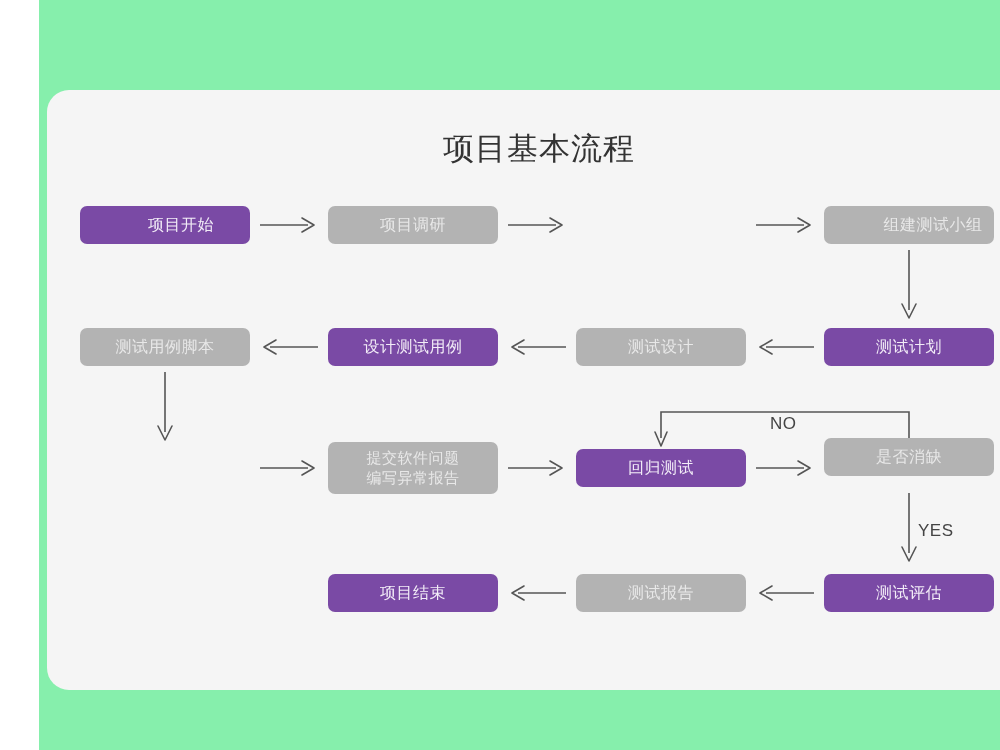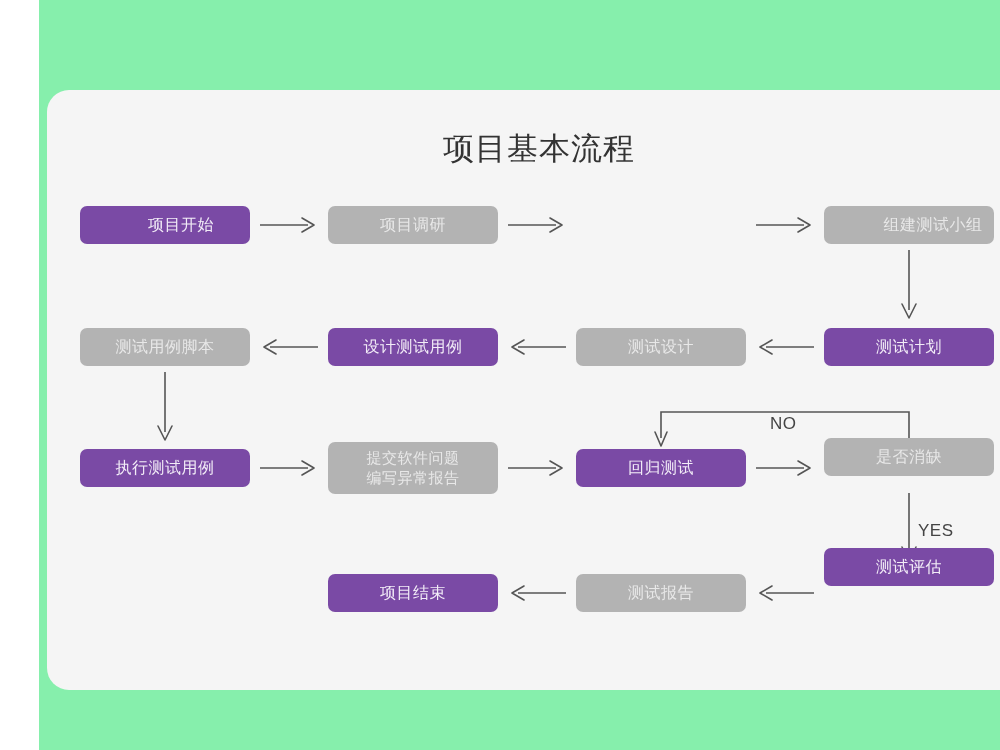--- a/index.html
+++ b/index.html
@@ -165,21 +165,20 @@
   </div>
 
   <div class="loopPath" style="left:615px; top:404px; width:260px; height:50px;">
     <svg width="260" height="50" viewBox="0 0 260 50">
       <path d="M255 46 V8 H7 V34" stroke="#555555" stroke-width="1.6" fill="none"></path>
       <path d="M1 28 L7 42 L13 28" stroke="#555555" stroke-width="1.6" fill="none" stroke-linecap="round" stroke-linejoin="round"></path>
     </svg>
   </div>
   <div class="edgeLabel" style="left:731px; top:414px;">NO</div>
 
-  <div class="node purple" style="left:41px; top:449px; width:170px; height:38px;">执行测试用例</div>
 
   <div class="hArrow" style="left:219px; top:458px; width:62px;">
     <svg width="62" height="20" viewBox="0 0 62 20">
       <path d="M2 10 H50" stroke="#555555" stroke-width="1.6" fill="none"></path>
       <path d="M44 3 L56 10 L44 17" stroke="#555555" stroke-width="1.6" fill="none" stroke-linecap="round" stroke-linejoin="round"></path>
     </svg>
   </div>
 
   <div class="node gray" style="left:289px; top:442px; width:170px; height:52px; font-size:15px;">提交软件问题
 编写异常报告</div>
@@ -221,15 +220,15 @@
 
   <div class="node gray" style="left:537px; top:574px; width:170px; height:38px;">测试报告</div>
 
   <div class="hArrow" style="left:715px; top:583px; width:62px;">
     <svg width="62" height="20" viewBox="0 0 62 20">
       <path d="M12 10 H60" stroke="#555555" stroke-width="1.6" fill="none"></path>
       <path d="M18 3 L6 10 L18 17" stroke="#555555" stroke-width="1.6" fill="none" stroke-linecap="round" stroke-linejoin="round"></path>
     </svg>
   </div>
 
-  <div class="node purple" style="left:785px; top:548px; width:170px; height:38px;">测试评估</div>
+  <div class="node purple" style="left:785px; top:574px; width:170px; height:38px;">测试评估</div>
 
 </div>
 
 </body></html>

